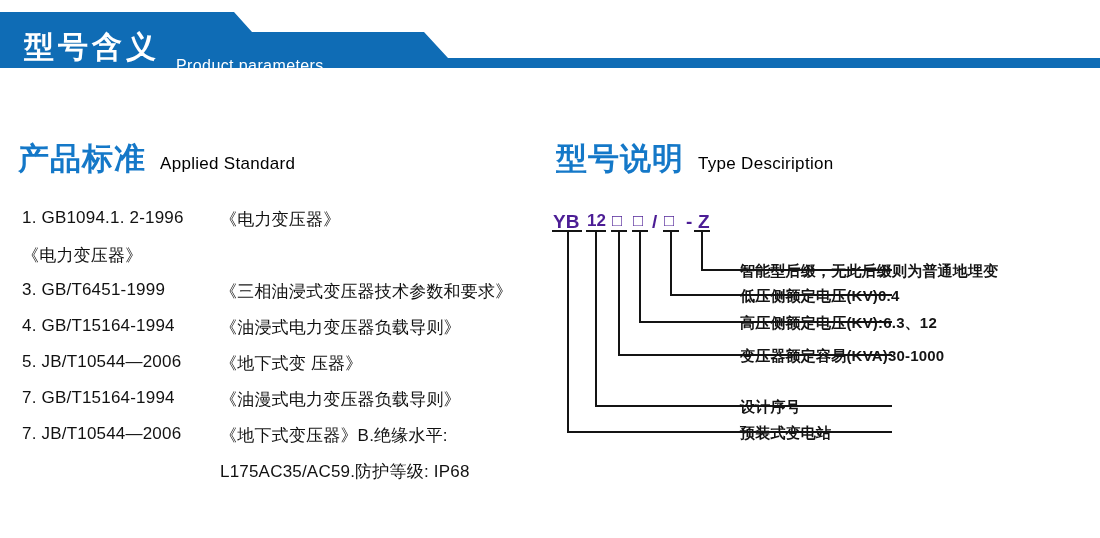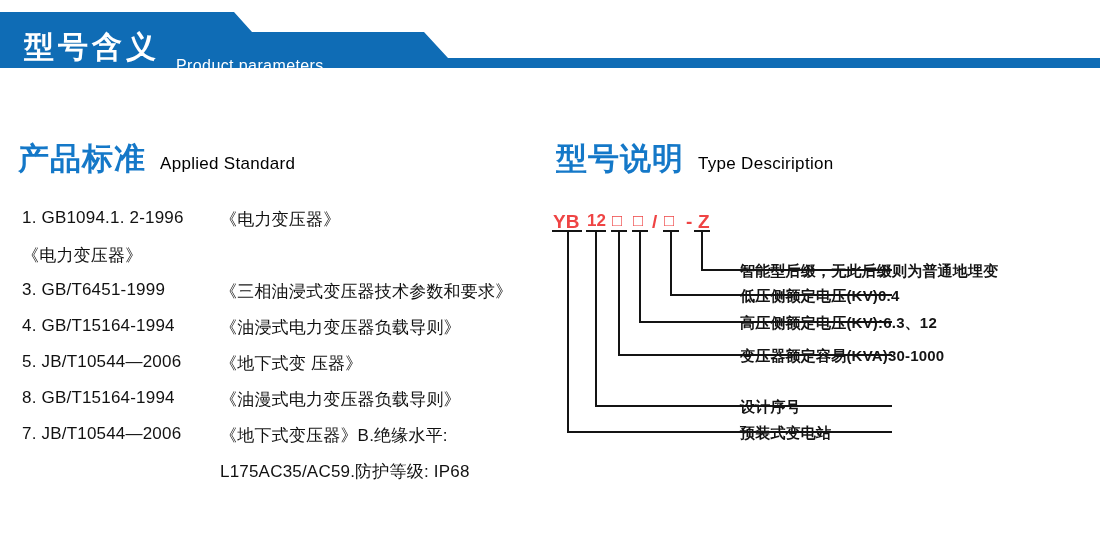--- a/index.html
+++ b/index.html
@@ -97,21 +97,21 @@
     top: 200px;
     width: 560px;
     height: 260px;
   }
   #typediag-svg { position: absolute; left: 0; top: 0; }
 
   .code-token {
     position: absolute;
     font-size: 19px;
     font-weight: 700;
-    color: #ef4444;
+    color: #4c1d95;
     line-height: 1;
     white-space: nowrap;
     text-align: right;
   }
   .code-token.small { font-size: 17px; font-weight: 600; }
   .code-token.box {
     font-size: 17px;
     font-weight: 400;
   }
 
@@ -160,21 +160,21 @@
   </div>
   <div class="std-row">
     <span class="std-code">4. GB/T15164-1994</span>
     <span class="std-title">《油浸式电力变压器负载导则》</span>
   </div>
   <div class="std-row">
     <span class="std-code">5. JB/T10544—2006</span>
     <span class="std-title">《地下式变 压器》</span>
   </div>
   <div class="std-row">
-    <span class="std-code">8. GB/T15164-1994</span>
+    <span class="std-code">7. GB/T15164-1994</span>
     <span class="std-title">《油漫式电力变压器负载导则》</span>
   </div>
   <div class="std-row">
     <span class="std-code">7. JB/T10544—2006</span>
     <span class="std-title">《地下式变压器》B.绝缘水平:</span>
   </div>
   <div class="std-row indent">
     <span class="std-code"></span>
     <span class="std-title">L175AC35/AC59.防护等级: IP68</span>
   </div>

